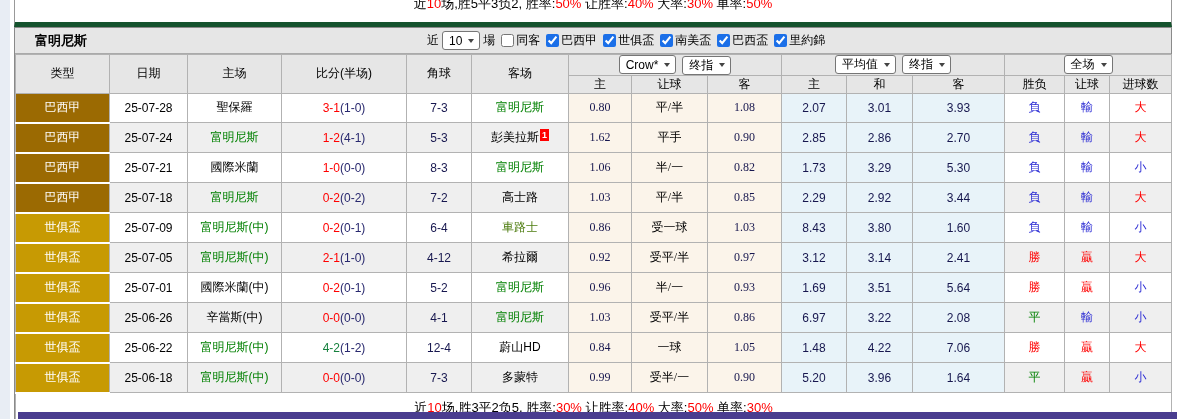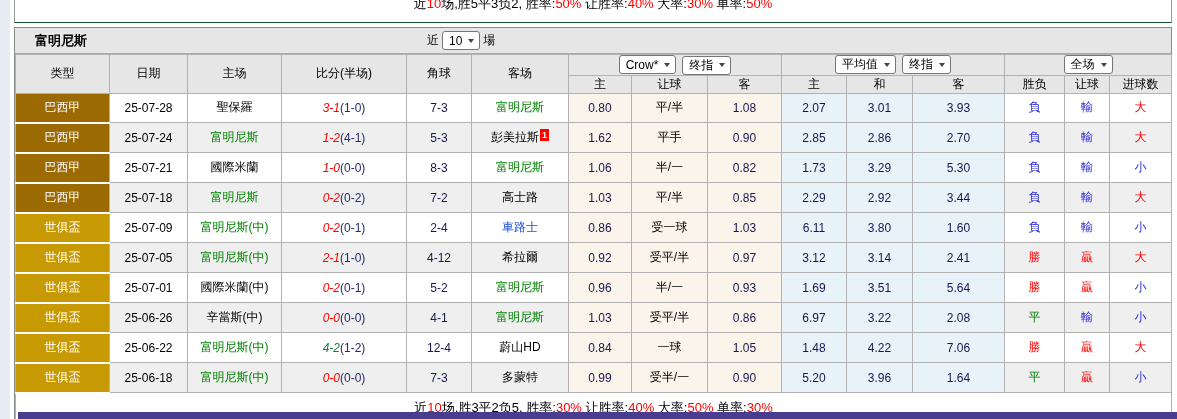--- a/index.html
+++ b/index.html
@@ -7,21 +7,21 @@
     width:1177px;height:419px;position:relative;overflow:hidden;
     background:#ffffff;
     font-family:"Liberation Sans","DejaVu Sans",sans-serif;
     font-size:12px;color:#000;
   }
   .left-strip{position:absolute;left:0;top:0;width:10px;height:419px;background:#E8EDF4;}
   
   .top-strip{
     position:absolute;left:14px;top:0;width:1156px;height:22px;
     background:#fff;border-left:1px solid #999;border-right:1px solid #999;
-    border-bottom:1px solid #14532d;overflow:hidden;
+    border-bottom:5px solid #14532d;overflow:hidden;
   }
   .top-strip .txt{position:absolute;top:-5px;left:0;width:100%;text-align:center;font-size:13px;line-height:18px;white-space:nowrap;}
   
   .main-box{position:absolute;left:14px;top:27px;width:1156px;border:1px solid #8a8a8a;background:#fff;}
   .team-bar{position:relative;height:25px;background:#E6E6E6;border-bottom:1px solid #aaa;}
   .team-bar .tname{position:absolute;left:20px;top:4px;font-size:13px;font-weight:bold;}
   .team-controls{position:absolute;left:412px;top:0;height:25px;display:flex;align-items:center;white-space:nowrap;}
   .team-controls label{display:inline-flex;align-items:center;cursor:pointer;}
   input[type=checkbox]{width:13px;height:13px;margin:0 2px 0 6px;accent-color:#1b6fe8;}
   
@@ -31,25 +31,25 @@
     margin:0 3px;cursor:default;box-sizing:border-box;
   }
   .sel .arr{width:0;height:0;border-left:3.5px solid transparent;border-right:3.5px solid transparent;border-top:4.5px solid #444;margin-left:6px;}
   
   table{border-collapse:collapse;table-layout:fixed;width:100%;}
   td{border:1px solid #b2b2b2;text-align:center;padding:0;overflow:hidden;white-space:nowrap;}
   tr.hrow1 td{height:19px;background:#E6E6E6;}
   tr.hrow2 td{height:17px;background:#E6E6E6;font-size:12px;}
   tr.mrow td{height:28px;background:#fff;font-size:12px;}
   tr.mrow.alt td.plain{background:#EFEFEF;}
-  td.cream{background:#FBF4EA !important;}
+  td.cream{background:#FBF4EA !important;font-family:Liberation Serif, serif;}
   td.lblue{background:#E8F3F9 !important;}
   td.league{color:#fff;border-bottom:2px solid #fff;font-size:12px;}
   td.num, .numtx{color:#17174f;}
-  .ft{color:#ff0000;font-style:italic;}
+  .ft{color:#ff0000;}
   .ht{color:#28286e;}
   .badge{display:inline-block;background:#f00;color:#fff;font-size:9px;line-height:12px;padding:0 2px;vertical-align:top;margin-left:1px;font-weight:bold;}
   tr.sumrow td{height:28px;background:#fff;font-size:13px;}
   .bottom-bar{position:absolute;left:18px;top:412px;width:1159px;height:7px;background:#4A3D8F;}
 </style>
 </head>
 <body>
 
 <div class="left-strip"></div>
 
@@ -61,20 +61,39 @@
 
   <div class="team-bar">
     <span class="tname">富明尼斯</span>
     <span class="team-controls">
       <span>近</span>
       <span class="sel">
         <span>10</span>
         <span class="arr"></span>
       </span>
       <span>場</span>
+      <span id="filter-checkboxes"><label>
+            <input type="checkbox" style="">
+            <span>同客</span>
+          </label><label>
+            <input type="checkbox" checked="" style="">
+            <span>巴西甲</span>
+          </label><label>
+            <input type="checkbox" checked="" style="">
+            <span>世俱盃</span>
+          </label><label>
+            <input type="checkbox" checked="" style="">
+            <span>南美盃</span>
+          </label><label>
+            <input type="checkbox" checked="" style="">
+            <span>巴西盃</span>
+          </label><label>
+            <input type="checkbox" checked="" style="">
+            <span>里約錦</span>
+          </label></span>
     </span>
   </div>
 
   <table>
     <colgroup>
       <col style="width:94px">
         <col style="width:78px">
         <col style="width:94px">
         <col style="width:125px">
       <col style="width:65px">
@@ -200,26 +219,26 @@
           <td class="lblue num">3.44</td>
           <td class="plain"><span style="color: rgb(42, 42, 212);">負</span></td>
           <td class="plain"><span style="color: rgb(42, 42, 212);">輸</span></td>
           <td class="plain"><span style="color: rgb(255, 0, 0);">大</span></td>
         </tr>
         <tr class="mrow">
           <td class="league" style="background: rgb(199, 154, 3);">世俱盃</td>
           <td class="plain">25-07-09</td>
           <td class="plain"><span style="color: rgb(0, 128, 0);">富明尼斯(中)</span></td>
           <td class="plain"><span class="ft" style="color: rgb(255, 0, 0);">0-2</span><span class="ht">(0-1)</span></td>
-          <td class="plain num">2-4</td>
-          <td class="plain"><span style="color: #1d4ed8;">車路士</span></td>
+          <td class="plain num">6-4</td>
+          <td class="plain"><span style="color: #4d7c0f;">車路士</span></td>
           <td class="cream num">0.86</td>
           <td class="cream">受一球</td>
           <td class="cream num">1.03</td>
-          <td class="lblue num">6.11</td>
+          <td class="lblue num">8.43</td>
           <td class="lblue num">3.80</td>
           <td class="lblue num">1.60</td>
           <td class="plain"><span style="color: rgb(42, 42, 212);">負</span></td>
           <td class="plain"><span style="color: rgb(42, 42, 212);">輸</span></td>
           <td class="plain"><span style="color: rgb(42, 42, 212);">小</span></td>
         </tr>
         <tr class="mrow alt">
           <td class="league" style="background: rgb(199, 154, 3);">世俱盃</td>
           <td class="plain">25-07-05</td>
           <td class="plain"><span style="color: rgb(0, 128, 0);">富明尼斯(中)</span></td>

